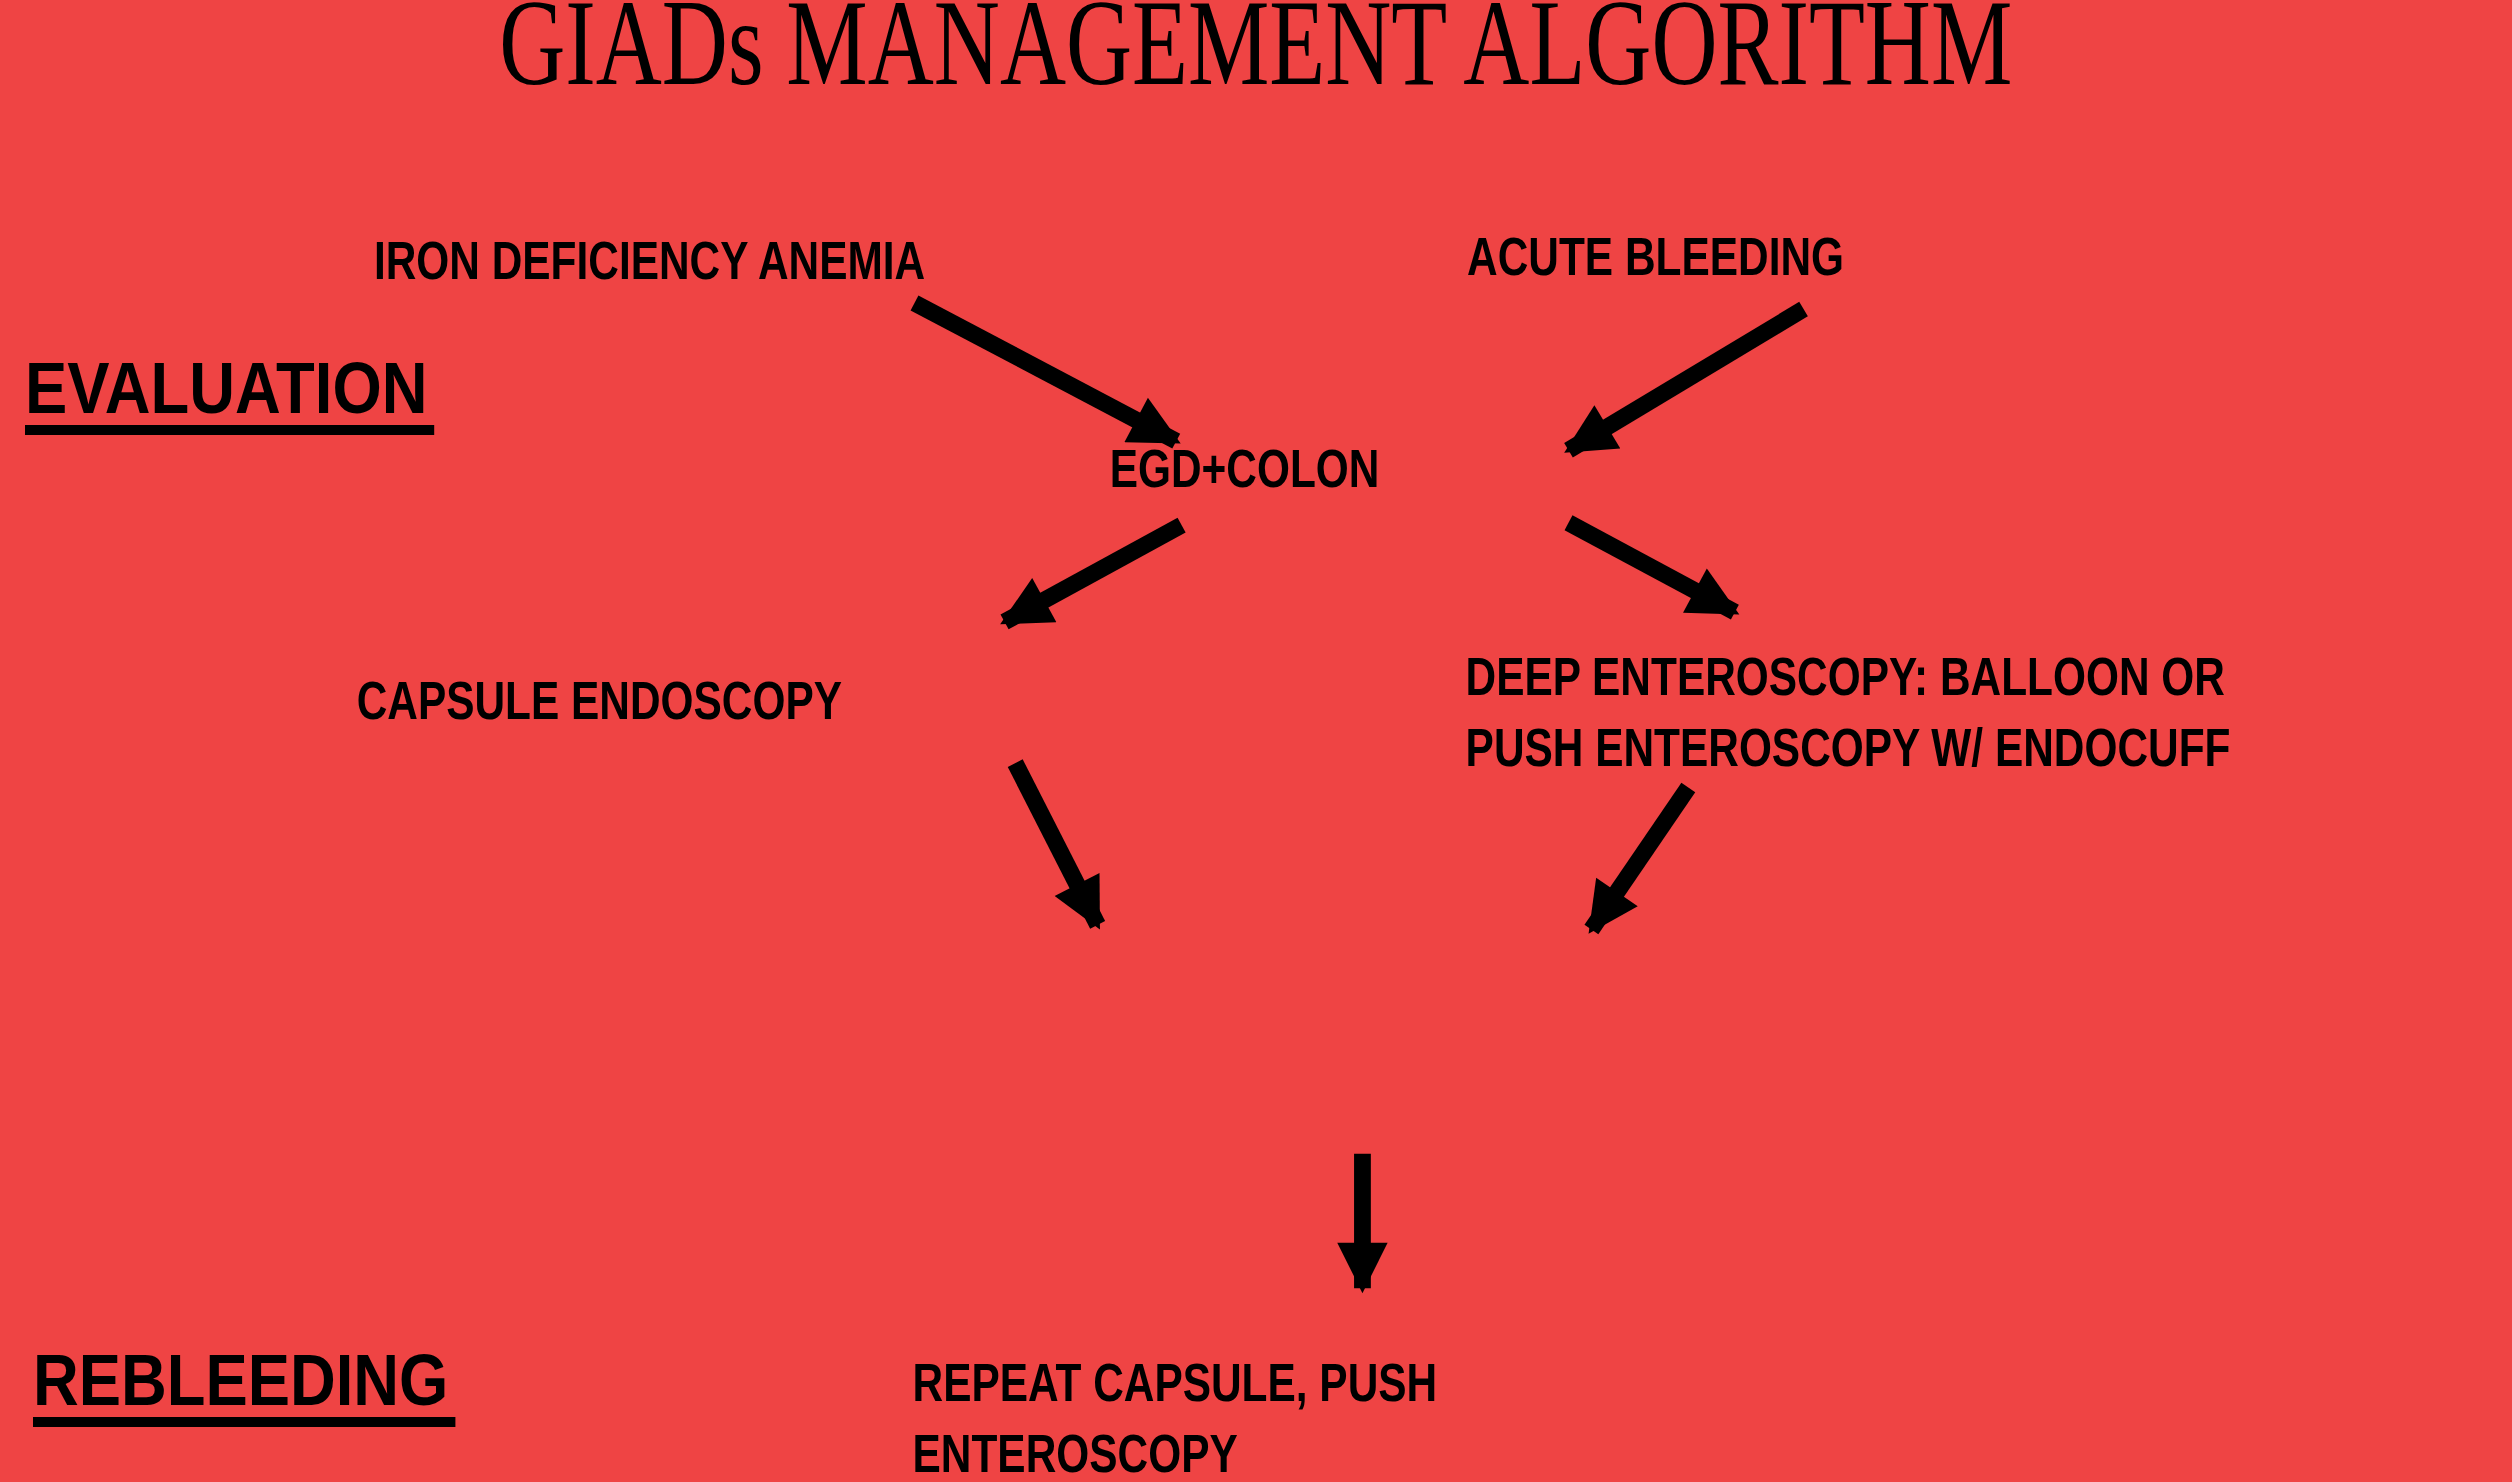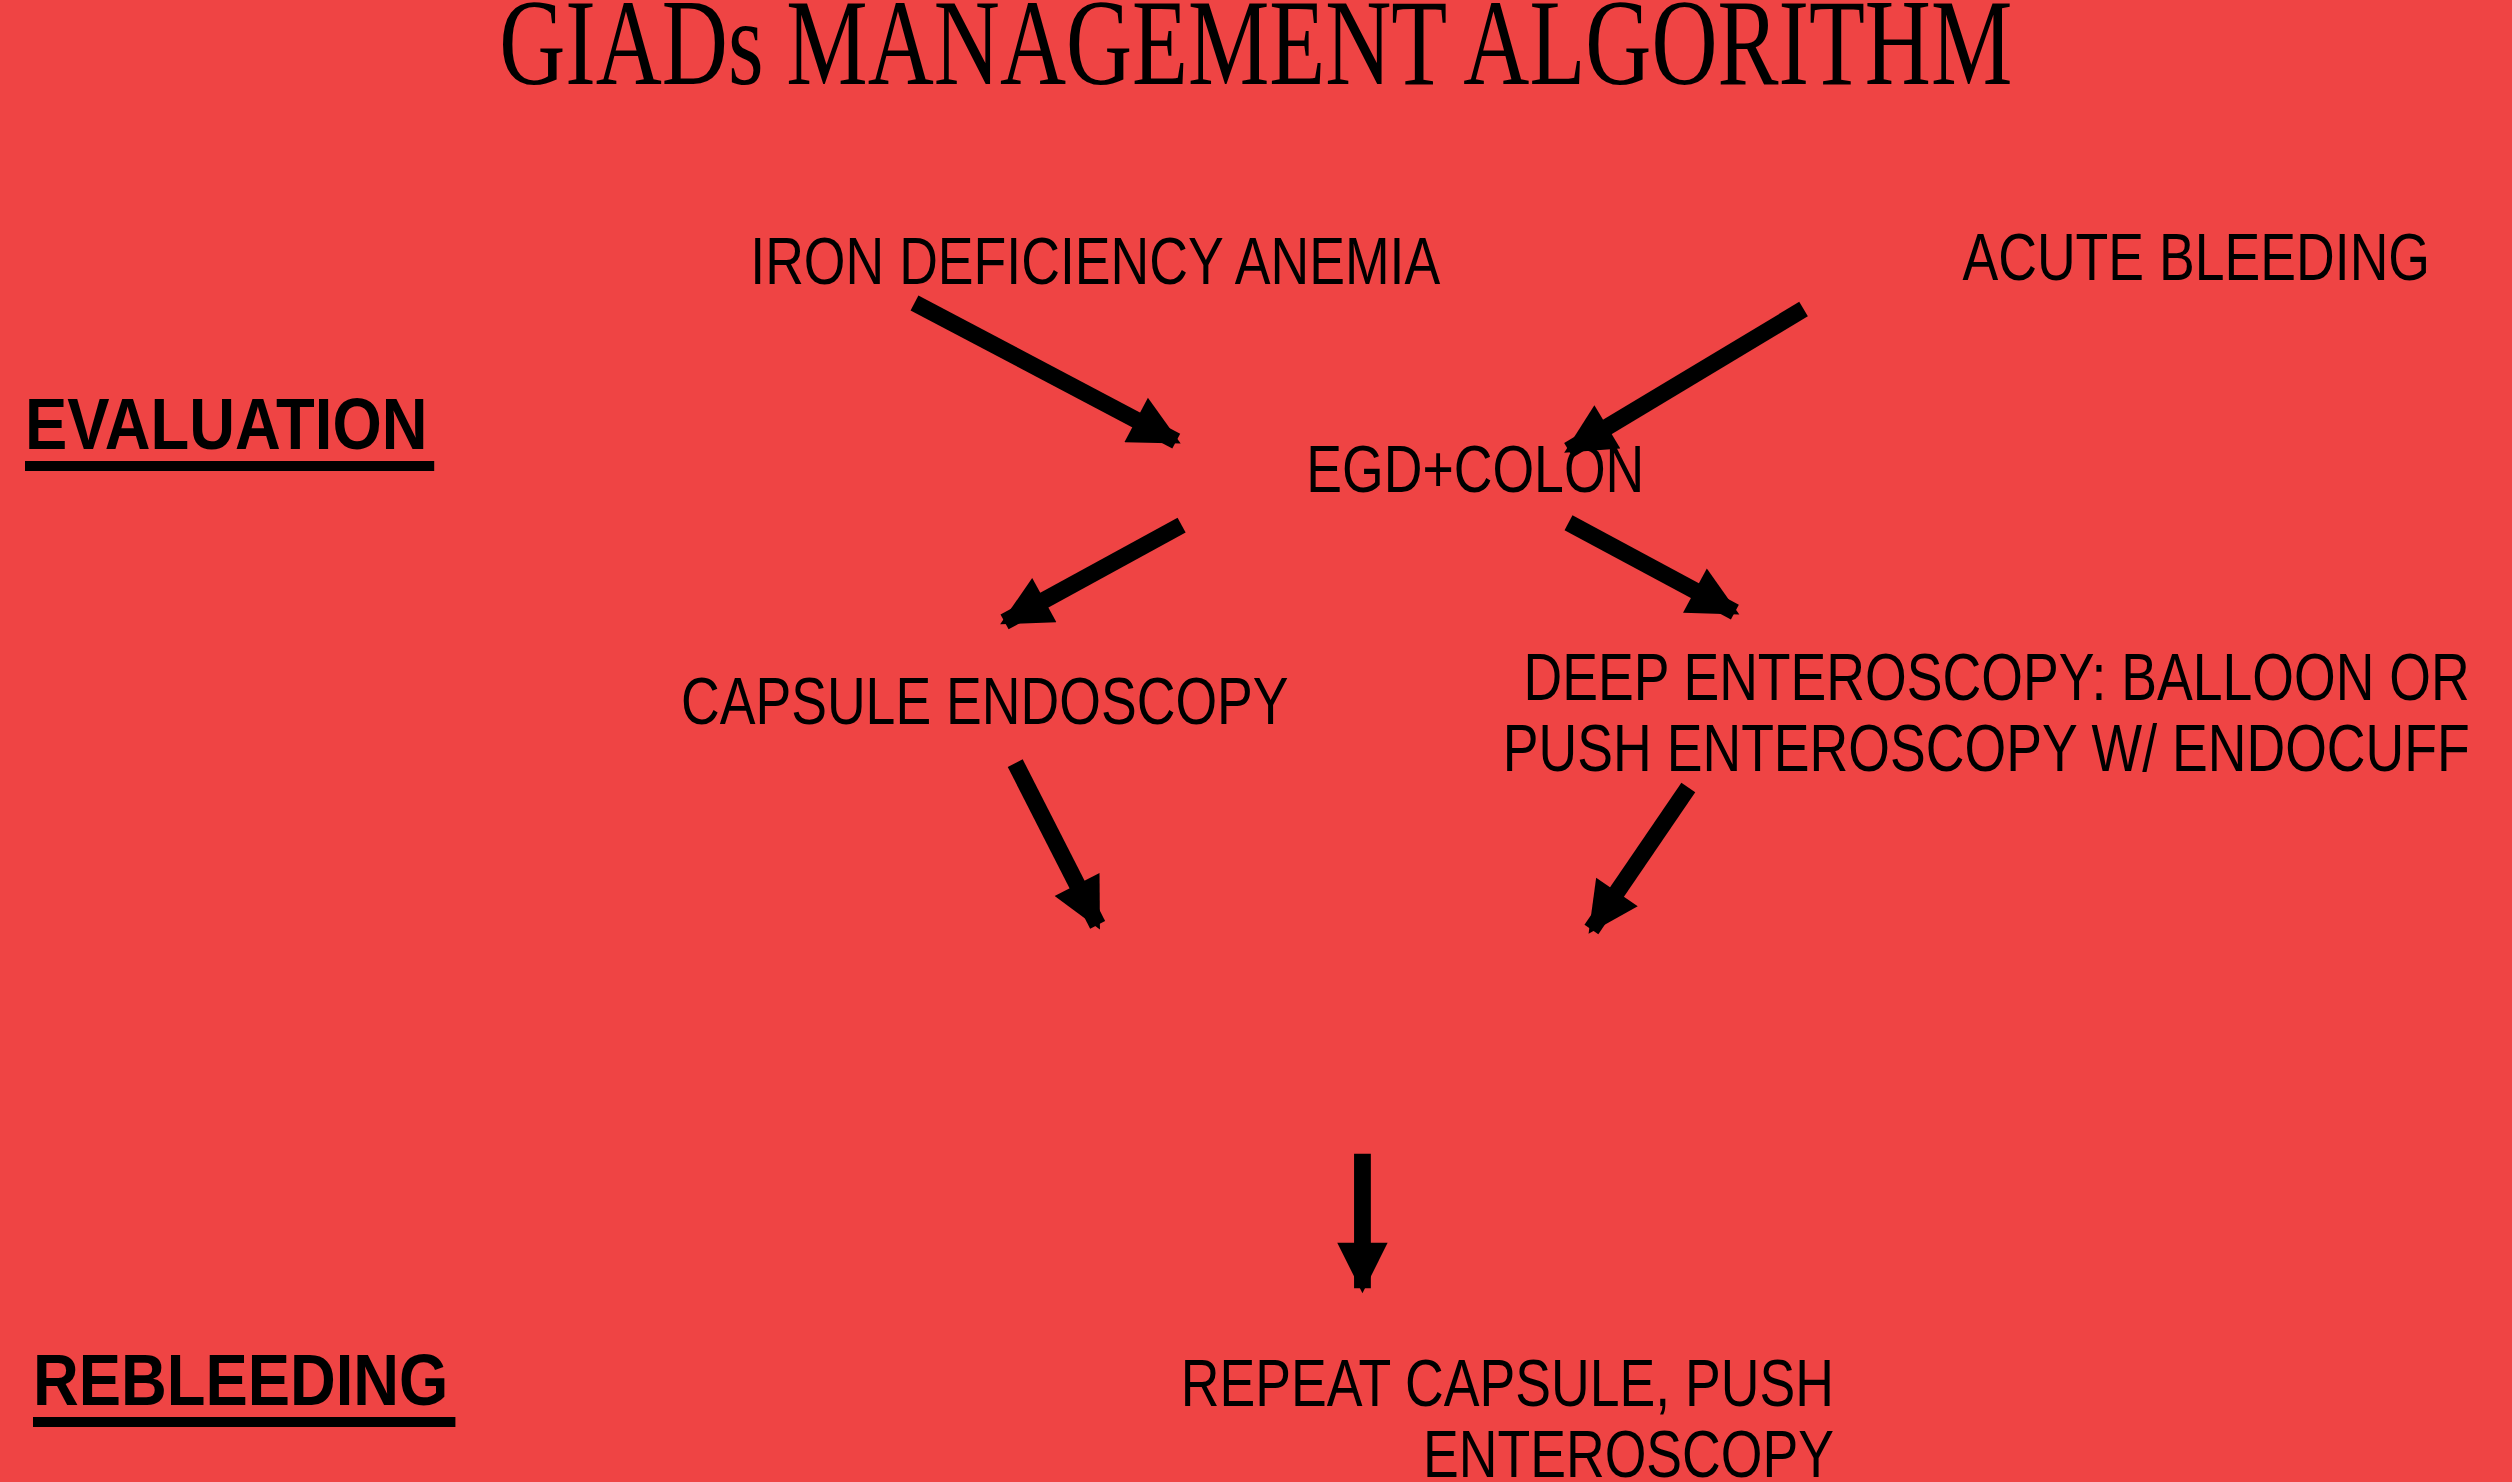--- a/index.html
+++ b/index.html
@@ -30,24 +30,24 @@
     white-space: nowrap;
   }
   .title .condense {
     display: inline-block;
     transform: scaleX(0.75);
   }
 
   
   .node {
     position: absolute;
-    text-align: right;
+    text-align: left;
     font-family: "Liberation Sans", "DejaVu Sans", sans-serif;
-    font-size: 67px;
-    font-weight: 400;
+    font-size: 53px;
+    font-weight: 700;
     line-height: 71px;
     white-space: nowrap;
   }
   .node .condense {
     display: inline-block;
     transform: scaleX(0.8);
   }
 
   .node-iron       { left: 305px;  top: 225px;  width: 1221px; }
   .node-acute      { left: 1420px; top: 221px;  width: 1069px; }
@@ -66,21 +66,21 @@
     line-height: 0.98;
     white-space: nowrap;
   }
   .stage .condense {
     display: inline-block;
     transform: scaleX(0.88);
     transform-origin: left center;
     border-bottom: 10px solid #000000;
     padding: 0 7.6px 1.5px 0;
   }
-  .stage-evaluation { left: 25px; top: 353px; margin-top: 36px;  }
+  .stage-evaluation { left: 25px; top: 353px;  }
   .stage-management { left: 25px; top: 980px; }
   .stage-rebleeding { left: 33px; top: 1345px; }
 
   
   .arrows {
     position: absolute;
     left: 0;
     top: 0;
     width: 2512px;
     height: 1482px;

